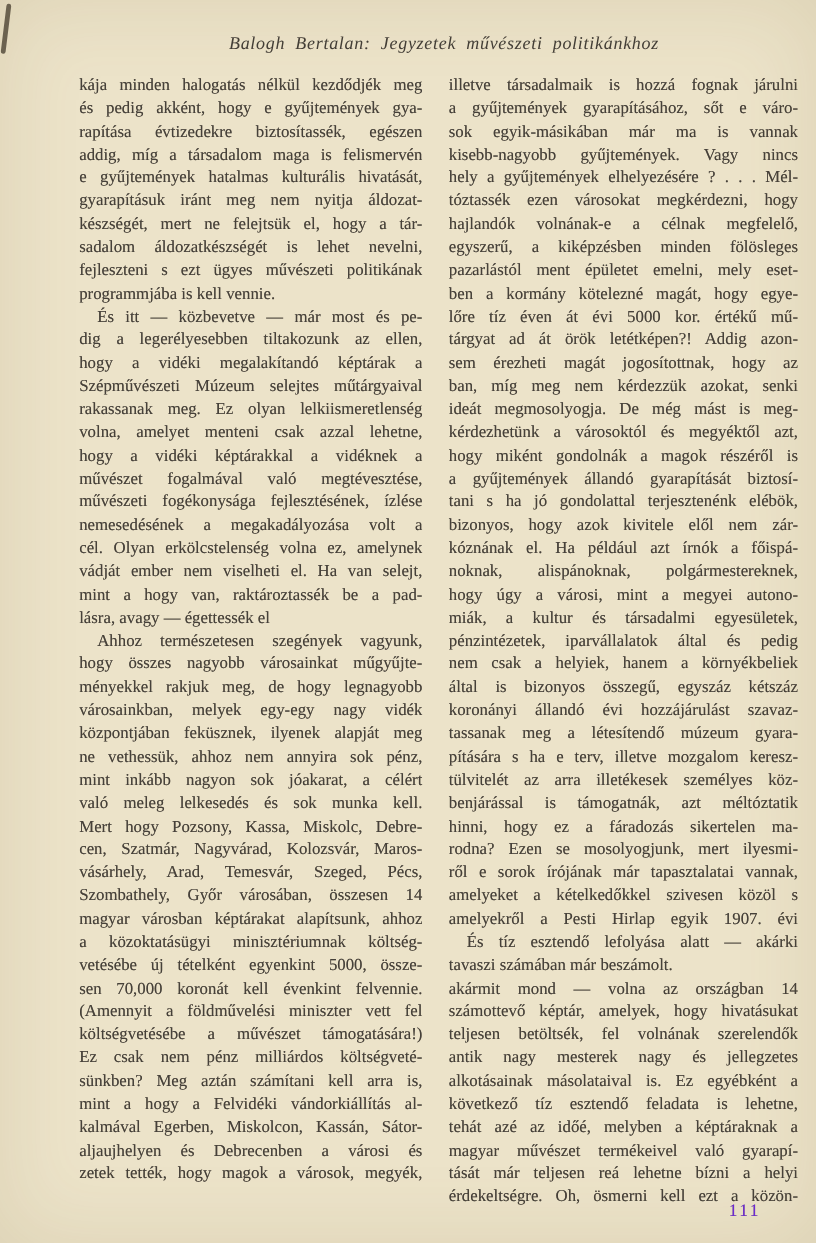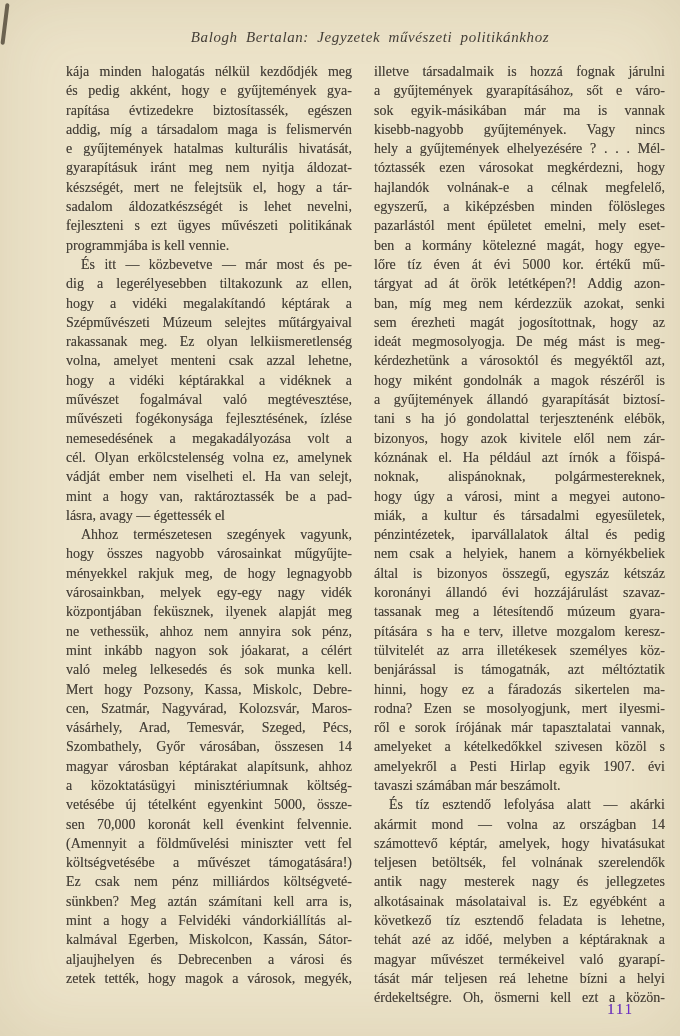--- a/index.html
+++ b/index.html
@@ -122,22 +122,22 @@
       <div class="line">sok egyik-másikában már ma is vannak</div>
       <div class="line">kisebb-nagyobb gyűjtemények. Vagy nincs</div>
       <div class="line">hely a gyűjtemények elhelyezésére ? . . . Mél-</div>
       <div class="line">tóztassék ezen városokat megkérdezni, hogy</div>
       <div class="line">hajlandók volnának-e a célnak megfelelő,</div>
       <div class="line">egyszerű, a kiképzésben minden fölösleges</div>
       <div class="line">pazarlástól ment épületet emelni, mely eset-</div>
       <div class="line">ben a kormány kötelezné magát, hogy egye-</div>
       <div class="line">lőre tíz éven át évi 5000 kor. értékű mű-</div>
       <div class="line">tárgyat ad át örök letétképen?! Addig azon-</div>
+      <div class="line">sem érezheti magát jogosítottnak, hogy az</div>
       <div class="line">ban, míg meg nem kérdezzük azokat, senki</div>
-      <div class="line">sem érezheti magát jogosítottnak, hogy az</div>
       <div class="line">ideát megmosolyogja. De még mást is meg-</div>
       <div class="line">kérdezhetünk a városoktól és megyéktől azt,</div>
       <div class="line">hogy miként gondolnák a magok részéről is</div>
       <div class="line">a gyűjtemények állandó gyarapítását biztosí-</div>
       <div class="line">tani s ha jó gondolattal terjesztenénk elébök,</div>
       <div class="line">bizonyos, hogy azok kivitele elől nem zár-</div>
       <div class="line">kóznának el. Ha például azt írnók a főispá-</div>
       <div class="line">noknak, alispánoknak, polgármestereknek,</div>
       <div class="line">hogy úgy a városi, mint a megyei autono-</div>
       <div class="line">miák, a kultur és társadalmi egyesületek,</div>
@@ -147,22 +147,22 @@
       <div class="line">koronányi állandó évi hozzájárulást szavaz-</div>
       <div class="line">tassanak meg a létesítendő múzeum gyara-</div>
       <div class="line">pítására s ha e terv, illetve mozgalom keresz-</div>
       <div class="line">tülvitelét az arra illetékesek személyes köz-</div>
       <div class="line">benjárással is támogatnák, azt méltóztatik</div>
       <div class="line">hinni, hogy ez a fáradozás sikertelen ma-</div>
       <div class="line">rodna? Ezen se mosolyogjunk, mert ilyesmi-</div>
       <div class="line">ről e sorok írójának már tapasztalatai vannak,</div>
       <div class="line">amelyeket a kételkedőkkel szivesen közöl s</div>
       <div class="line">amelyekről a Pesti Hirlap egyik 1907. évi</div>
+      <div class="line indent">És tíz esztendő lefolyása alatt — akárki</div>
       <div class="line end">tavaszi számában már beszámolt.</div>
-      <div class="line indent">És tíz esztendő lefolyása alatt — akárki</div>
       <div class="line">akármit mond — volna az országban 14</div>
       <div class="line">számottevő képtár, amelyek, hogy hivatásukat</div>
       <div class="line">teljesen betöltsék, fel volnának szerelendők</div>
       <div class="line">antik nagy mesterek nagy és jellegzetes</div>
       <div class="line">alkotásainak másolataival is. Ez egyébként a</div>
       <div class="line">következő tíz esztendő feladata is lehetne,</div>
       <div class="line">tehát azé az időé, melyben a képtáraknak a</div>
       <div class="line">magyar művészet termékeivel való gyarapí-</div>
       <div class="line">tását már teljesen reá lehetne bízni a helyi</div>
       <div class="line">érdekeltségre. Oh, ösmerni kell ezt a közön-</div>

